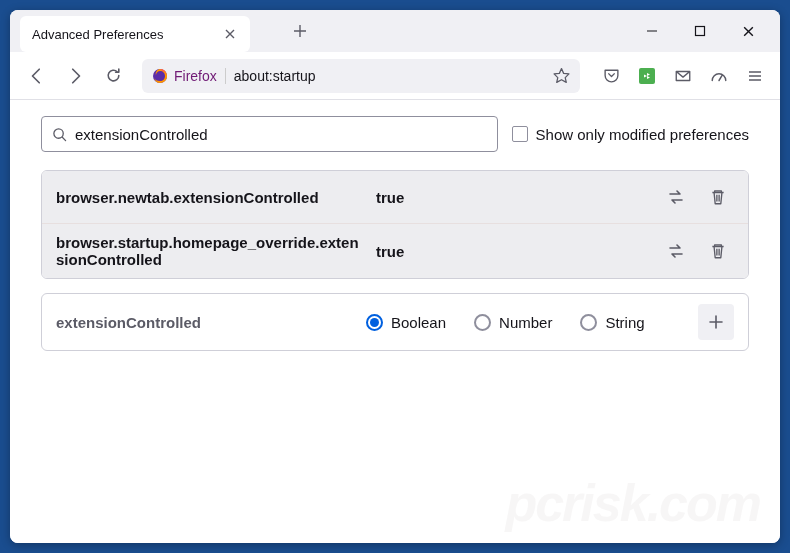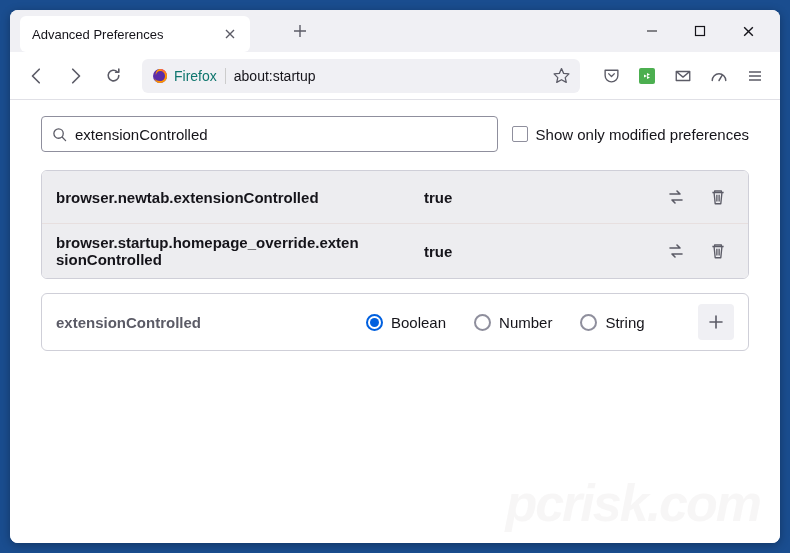--- a/index.html
+++ b/index.html
@@ -15,21 +15,21 @@
 .titlebar-spacer { flex: 1; }
 .window-controls { display: flex; gap: 16px; padding-right: 16px; }
 .win-btn { width: 32px; height: 32px; display: flex; align-items: center; justify-content: center; cursor: pointer; color: #15141a; }
 
 
 .toolbar { display: flex; align-items: center; height: 48px; padding: 0 10px; gap: 4px; border-bottom: 1px solid #e0e0e6; }
 .nav-btn { width: 34px; height: 34px; display: flex; align-items: center; justify-content: center; cursor: pointer; border-radius: 4px; color: #5b5b66; }
 .urlbar { flex: 1; display: flex; align-items: center; background: #f0f0f4; border-radius: 6px; height: 34px; margin: 0 8px; padding: 0 10px; gap: 8px; }
 .identity { display: flex; align-items: center; gap: 6px; padding-right: 8px; border-right: 1px solid #ccc; }
 .fx-icon { width: 16px; height: 16px; }
-.identity-label { font-size: 14px; color: #0f766e; }
+.identity-label { font-size: 14px; color: #701a75; }
 .url-text { font-size: 14px; color: #15141a; flex: 1; }
 .star { color: #5b5b66; }
 .toolbar-icons { display: flex; gap: 6px; align-items: center; margin-left: 4px; }
 .tb-icon { width: 30px; height: 30px; display: flex; align-items: center; justify-content: center; cursor: pointer; color: #5b5b66; }
 .ext-green { background: #4caf50; width: 16px; height: 16px; border-radius: 2px; display: flex; align-items: center; justify-content: center; }
 
 
 .content { padding: 16px 31px; flex: 1; background: #fff; position: relative; }
 .watermark { position: absolute; bottom: 10px; right: 20px; font-size: 52px; font-weight: bold; color: rgba(200,195,195,0.15); font-style: italic; letter-spacing: -2px; pointer-events: none; white-space: nowrap; }
 .search-row { display: flex; align-items: center; gap: 14px; margin-bottom: 18px; }
@@ -39,21 +39,21 @@
 .checkbox-wrap { display: flex; align-items: center; gap: 8px; font-size: 15px; color: #15141a; cursor: pointer; }
 .checkbox { width: 16px; height: 16px; border: 1px solid #8f8f9d; border-radius: 2px; }
 
 .pref-table { border: 1px solid #cfcfd8; border-radius: 6px; overflow: hidden; }
 .pref-row { display: flex; align-items: center; padding: 10px 14px; gap: 10px; min-height: 48px; }
 .pref-row.modified { background: #ededf0; }
 .pref-row + .pref-row { border-top: 1px solid #e7dfdf; }
 .pref-name { font-size: 15px; color: #15141a; width: 310px; word-break: break-word; }
 .pref-row.modified .pref-name { font-weight: 700; }
 .pref-value { font-size: 15px; color: #15141a; flex: 1; }
-.pref-row.modified .pref-value { font-weight: 700; margin-left: 48px; }
+.pref-row.modified .pref-value { font-weight: 700; }
 .pref-actions { display: flex; gap: 10px; }
 .action-btn { width: 32px; height: 32px; display: flex; align-items: center; justify-content: center; cursor: pointer; border-radius: 4px; color: #5b5b66; background: transparent; border: none; }
 
 .type-row { display: flex; align-items: center; padding: 10px 14px; border: 1px solid #cfcfd8; border-radius: 6px; margin-top: 14px; min-height: 54px; }
 .type-name { font-size: 15px; font-weight: 700; color: #5b5b66; width: 310px; }
 .radios { display: flex; gap: 28px; flex: 1; }
 .radio-wrap { display: flex; align-items: center; gap: 8px; font-size: 15px; color: #15141a; cursor: pointer; }
 .radio { width: 17px; height: 17px; border: 2px solid #8f8f9d; border-radius: 50%; display: flex; align-items: center; justify-content: center; }
 .radio.checked { border-color: #0060df; }
 .radio.checked::after { content: ''; width: 9px; height: 9px; background: #0060df; border-radius: 50%; }

